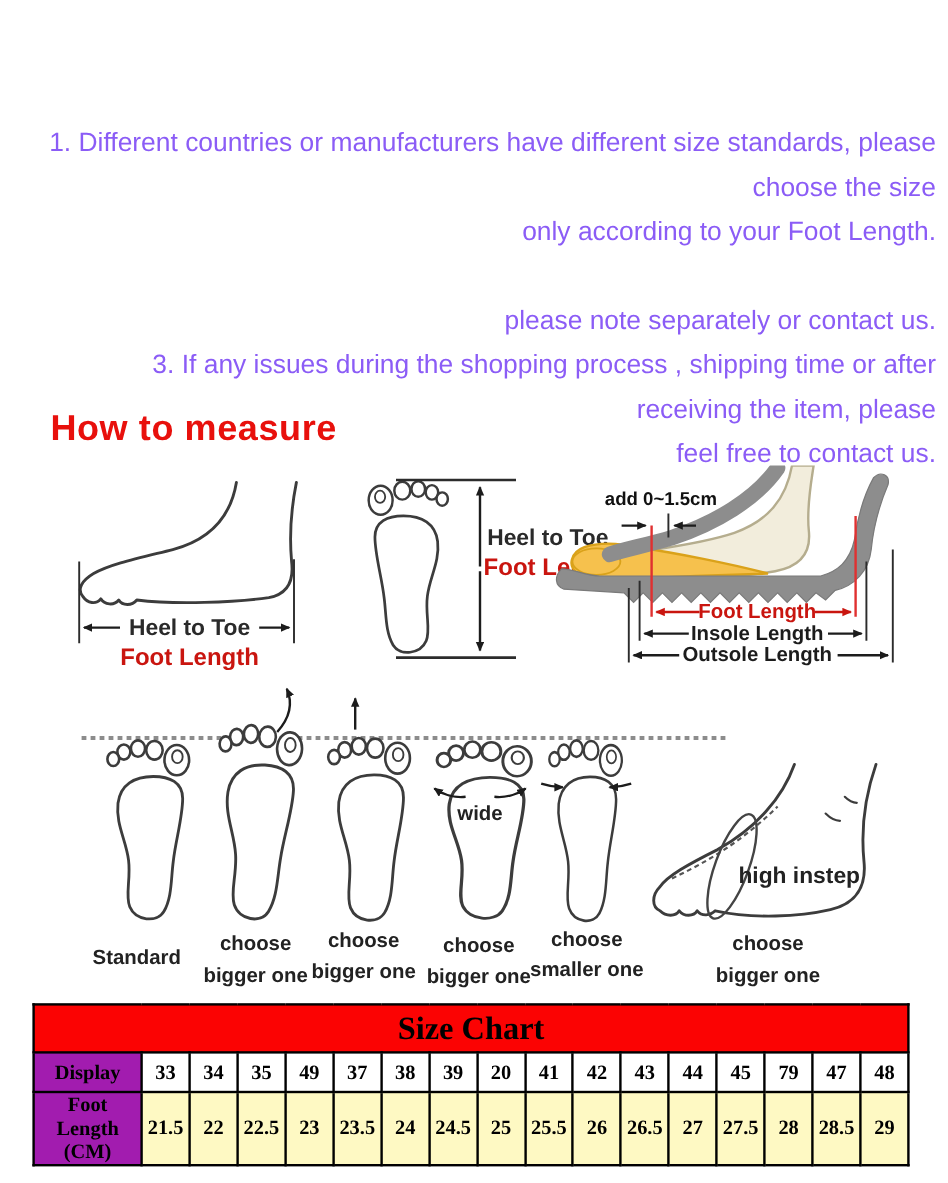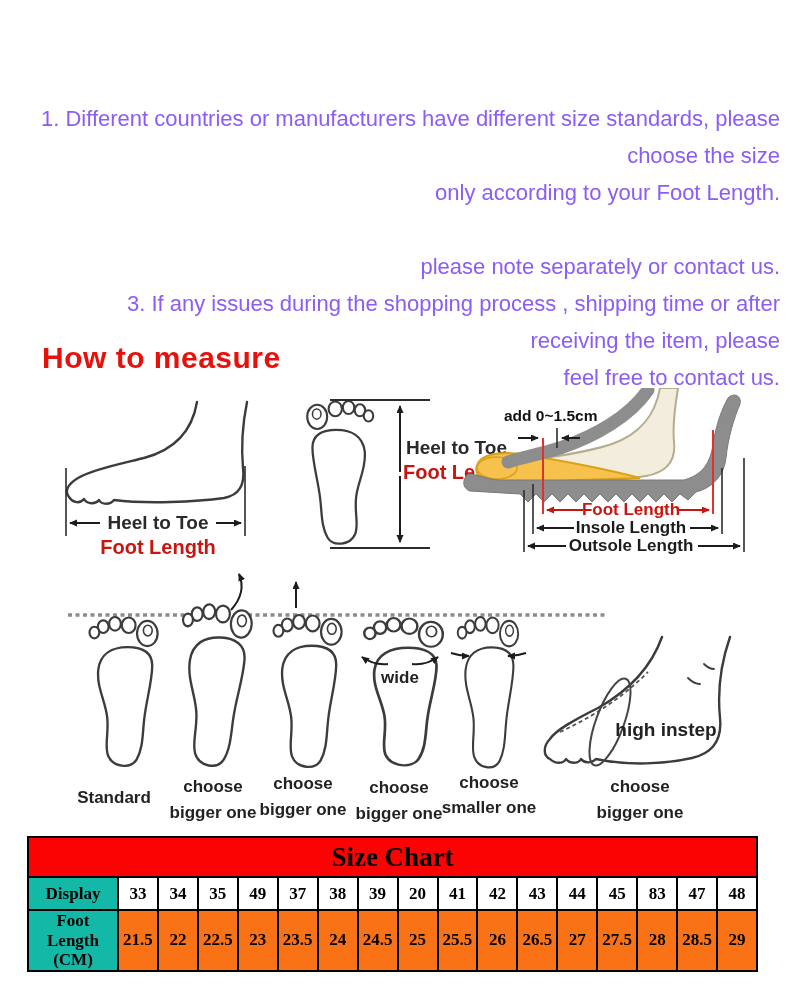--- a/index.html
+++ b/index.html
@@ -27,23 +27,23 @@
   .small-red{font-weight:bold;font-size:17px;fill:#c9150f;}
   .cap{font-weight:bold;font-size:17px;fill:#222222;}
   .note{font-weight:bold;font-size:15.5px;fill:#111111;}
   .dash{stroke:#8c8c8c;stroke-width:3.5;stroke-dasharray:4 3.5;fill:none;}
   
   .size-table{position:absolute;left:27px;top:836px;width:731px;border-collapse:collapse;
               table-layout:fixed;border:2px solid #4c1d95;font-family:"Liberation Serif",serif;}
   .size-table th,.size-table td{border:2px solid #000;text-align:center;vertical-align:middle;
               color:#000;font-weight:bold;padding:0;}
   .size-table .sc-title{background:#fb0303;font-size:27px;height:38px;}
-  .size-table .sc-head{background:#14b8a6;font-size:17px;white-space:pre-line;line-height:1.15;}
+  .size-table .sc-head{background:#a21caf;font-size:17px;white-space:pre-line;line-height:1.15;}
   .size-table tr:nth-child(2) td{height:31px;font-size:17px;background:#fff;margin-left:19px;}
-  .size-table tr:nth-child(3) td{height:41px;font-size:17px;background:#f97316;font-family:Liberation Serif, serif;}
+  .size-table tr:nth-child(3) td{height:41px;font-size:17px;background:#fef9c3;font-family:Liberation Serif, serif;}
   col.c-head{width:90px;}
 </style>
 </head>
 <body>
 
 <div class="page">
 
   <svg width="0" height="0" style="position:absolute" aria-hidden="true">
     <defs>
       <marker id="ah" markerWidth="9" markerHeight="8" refX="7" refY="3.5" orient="auto" markerUnits="userSpaceOnUse">
@@ -191,21 +191,21 @@
           <td>49</td>
           <td>37</td>
           <td>38</td>
           <td>39</td>
           <td>20</td>
           <td>41</td>
           <td>42</td>
           <td>43</td>
           <td>44</td>
           <td>45</td>
-          <td>83</td>
+          <td>79</td>
           <td>47</td>
           <td>48</td>
         </tr>
         <tr>
           <th class="sc-head">Foot Length
 (CM)</th>
           <td>21.5</td>
           <td>22</td>
           <td>22.5</td>
           <td>23</td>

